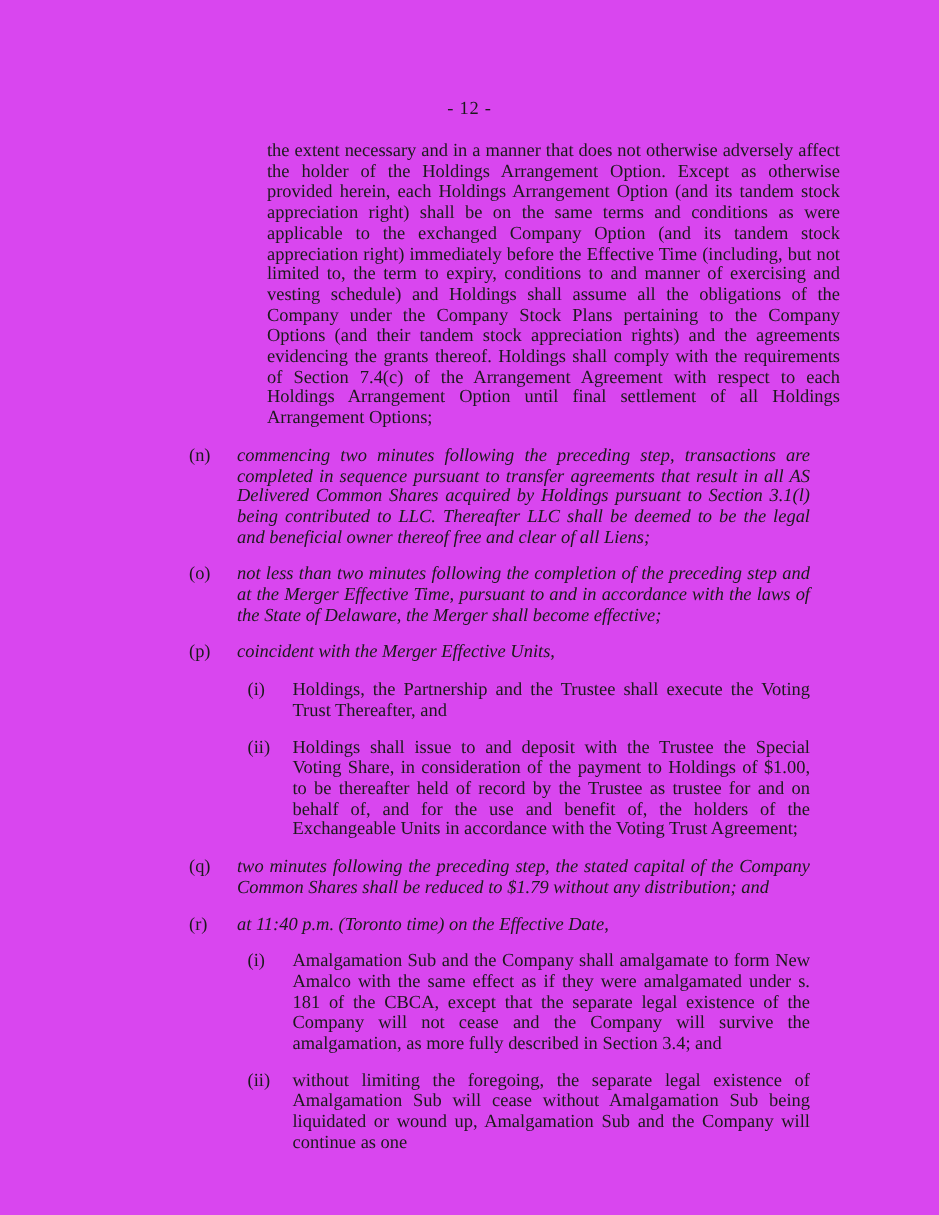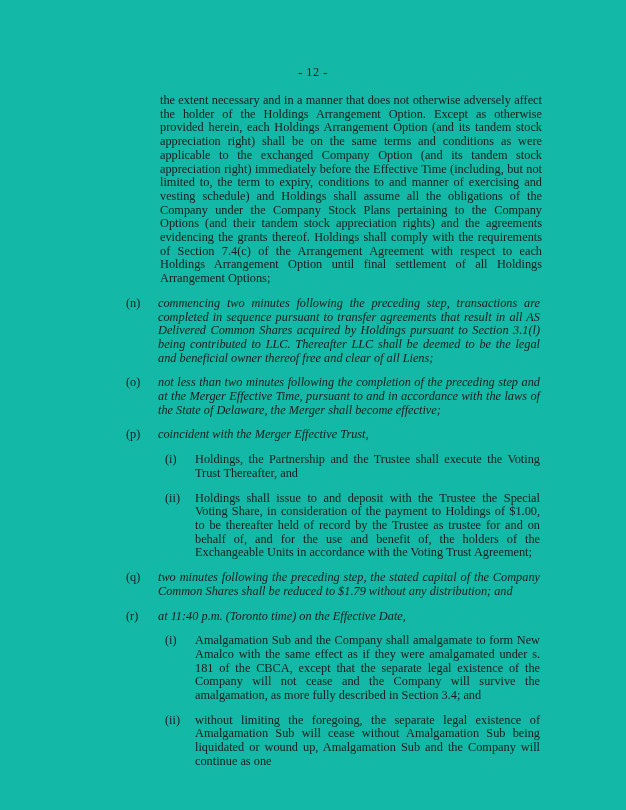--- a/index.html
+++ b/index.html
@@ -4,21 +4,21 @@
 <style>
   html, body {
     margin: 0;
     padding: 0;
     background: #ffffff;
   }
   .sheet {
     position: relative;
     width: 626px;
     height: 810px;
-    background: #14b8a6;
+    background: #d946ef;
     font-family: "Liberation Serif", "DejaVu Serif", serif;
     color: #1b1b1b;
     font-size: 12.3px;
     line-height: 13.7px;
     overflow: hidden;
   }
   .page-number {
     position: absolute;
     top: 66px;
     left: 0;
@@ -26,21 +26,21 @@
     text-align: center;
     letter-spacing: 0.5px;
   }
   .content {
     position: absolute;
     top: 94px;
     left: 126px;
     width: 414px;
   }
   .cont-para {
-    margin-left: 34px;
+    margin-left: 52px;
     width: 382px;
     text-align: justify;
     text-justify: inter-word;
   }
   .clause {
     display: flex;
     margin-top: 11px;
   }
   .clause-label {
     width: 32px;
@@ -83,21 +83,21 @@
       <div class="clause-body">commencing two minutes following the preceding step, transactions are completed in sequence pursuant to transfer agreements that result in all AS Delivered Common Shares acquired by Holdings pursuant to Section 3.1(l) being contributed to LLC.  Thereafter LLC shall be deemed to be the legal and beneficial owner thereof free and clear of all Liens;</div>
     </div>
 
     <div class="clause">
       <div class="clause-label">(o)</div>
       <div class="clause-body">not less than two minutes following the completion of the preceding step and at the Merger Effective Time, pursuant to and in accordance with the laws of the State of Delaware, the Merger shall become effective;</div>
     </div>
 
     <div class="clause">
       <div class="clause-label">(p)</div>
-      <div class="clause-body">coincident with the Merger Effective Trust,</div>
+      <div class="clause-body">coincident with the Merger Effective Units,</div>
     </div>
 
     <div class="subclause">
       <div class="subclause-label">(i)</div>
       <div class="subclause-body">Holdings, the Partnership and the Trustee shall execute the Voting Trust Thereafter, and</div>
     </div>
 
     <div class="subclause">
       <div class="subclause-label">(ii)</div>
       <div class="subclause-body">Holdings shall issue to and deposit with the Trustee the Special Voting Share, in consideration of the payment to Holdings of $1.00, to be thereafter held of record by the Trustee as trustee for and on behalf of, and for the use and benefit of, the holders of the Exchangeable Units in accordance with the Voting Trust Agreement;</div>

